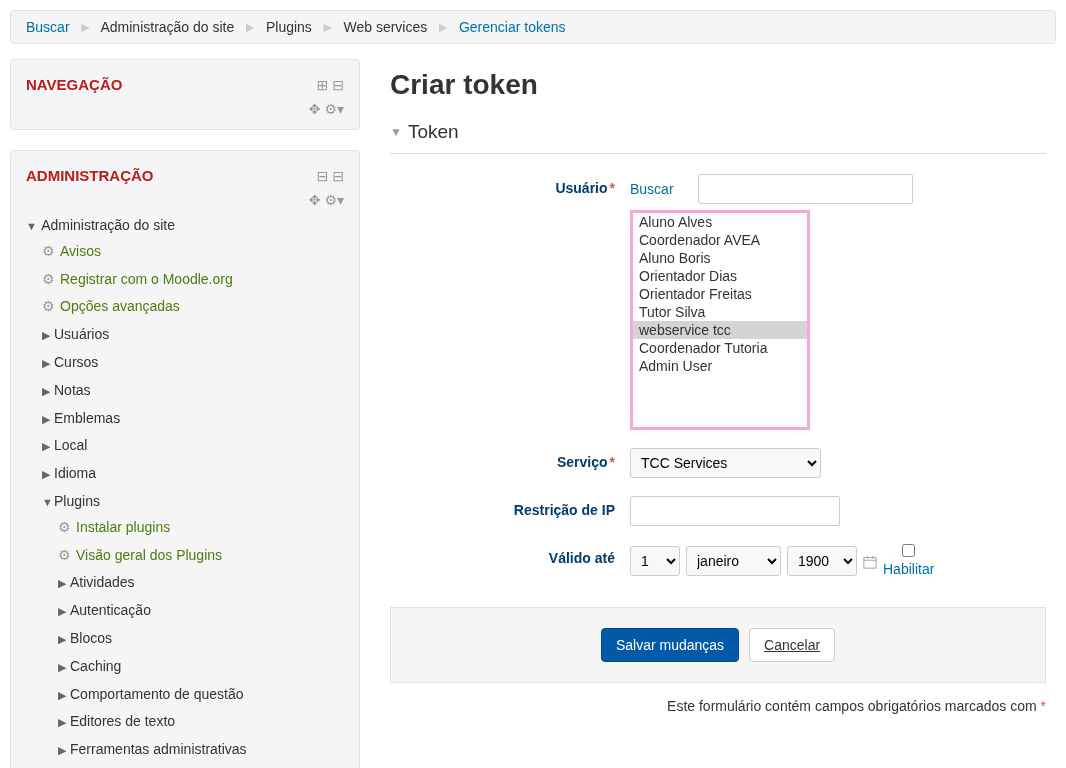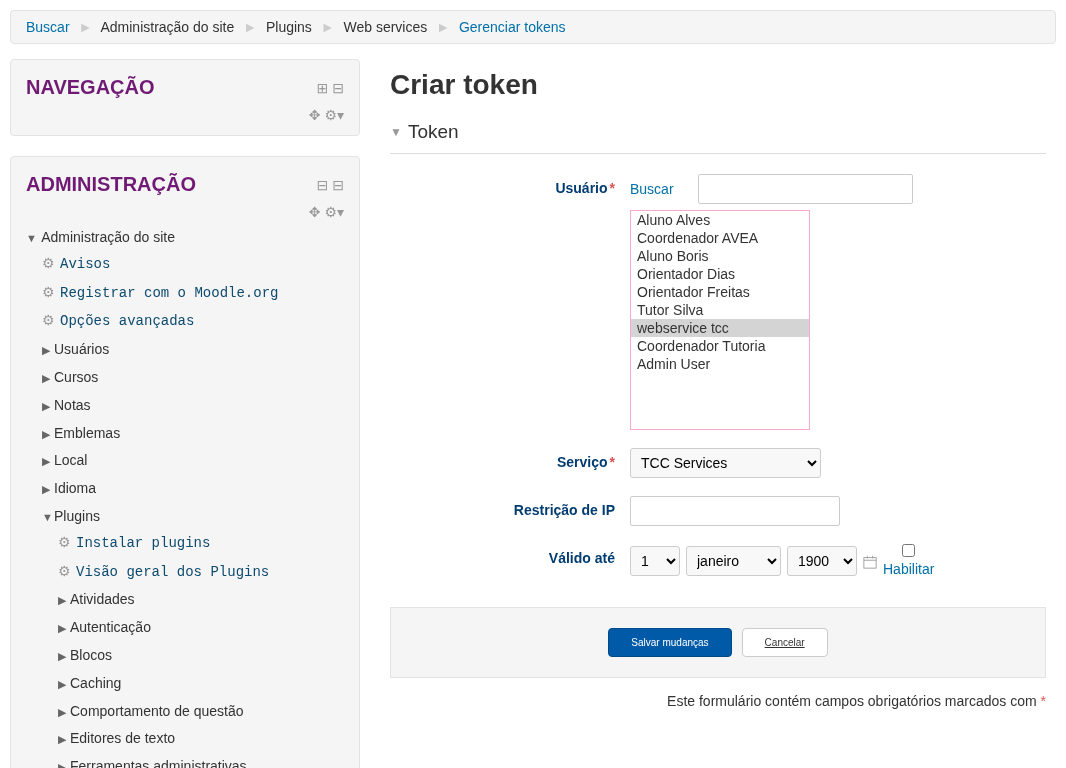--- a/index.html
+++ b/index.html
@@ -10,66 +10,66 @@
     .breadcrumb-item a { color: #0070a8; text-decoration: none; }
     .breadcrumb-item.active { color: #333; }
     .breadcrumb-sep { color: #ccc; margin: 0 5px; }
     
     .layout { display: flex; }
     .sidebar { width: 370px; padding: 0 10px; }
     .main { flex: 1; padding: 0 20px; }
     
     .block { background: #f5f5f5; border: 1px solid #e3e3e3; border-radius: 4px; margin-bottom: 20px; padding: 8px 0; }
     .block-header { padding: 8px 15px; display: flex; justify-content: space-between; align-items: center; }
-    .block-header h2 { font-size: 20px; font-weight: bold; color: #701a75; }
+    .block-header h2 { font-size: 15px; font-weight: bold; color: #b91c1c; }
     .block-controls { display: flex; gap: 4px; color: #999; }
     .block-controls-row { text-align: right; padding: 0 15px 4px 15px; color: #999; }
     .block-body { padding: 0 15px; }
     
     .tree { list-style: none; }
     .tree li { padding: 2px 0; line-height: 1.7; }
     .tree ul { list-style: none; padding-left: 16px; }
     .tree .toggle { display: inline-block; width: 12px; color: #666; font-size: 11px; cursor: pointer; vertical-align: middle; }
     .tree .gear { color: #999; margin-right: 4px; display: inline-block; width: 14px; }
-    .tree a { color: #0c4a6e; text-decoration: none; font-family: Liberation Mono, monospace; }
+    .tree a { color: #4d7c0f; text-decoration: none; }
     .tree .label { color: #333; }
     
     h1 { font-size: 28px; font-weight: bold; margin: 10px 0 20px 0; }
     
     .fieldset-header { display: flex; align-items: center; cursor: pointer; margin-bottom: 10px; }
     .fieldset-header .caret { color: #999; margin-right: 6px; font-size: 12px; }
     .fieldset-header .legend { font-size: 19px; color: #333; }
     
     hr.sep { border: 0; border-top: 1px solid #ddd; margin: 10px 0 20px 0; }
     
     .form-row { display: flex; margin-bottom: 18px; align-items: flex-start; }
     .form-label { width: 240px; text-align: right; padding-right: 15px; padding-top: 6px; color: #003c71; font-weight: bold; }
     .form-label .req { color: #d9534f; margin-left: 2px; }
     .form-input { flex: 1; }
     
     .search-inline { display: flex; align-items: center; gap: 24px; margin-bottom: 6px; }
     .search-inline label { color: #0070a8; }
     input[type="text"] { border: 1px solid #ccc; border-radius: 2px; padding: 6px 8px; font-size: 14px; }
     .search-inline input { width: 215px; }
     
-    .user-select { width: 180px; height: 220px; border: 1px solid #f9a8d4; overflow-y: scroll; background: #fff; }
+    .user-select { width: 180px; height: 220px; border: 3px solid #f9a8d4; overflow-y: scroll; background: #fff; }
     .user-select div { padding: 1px 6px; cursor: default; color: #333; }
     .user-select div.selected { background: #d4d4d4; }
     
     select { border: 1px solid #ccc; background: #f8f8f8; padding: 5px 6px; font-size: 14px; border-radius: 3px; }
     .service-select { width: 191px; }
     .ip-input { width: 210px; }
     
     .date-row { display: flex; align-items: center; gap: 6px; }
     .date-row select { }
     .cal-icon { color: #999; }
     .enable-label { color: #0070a8; display: flex; align-items: center; gap: 4px; flex-direction: column; }
     
     .action-bar { background: #f5f5f5; border: 1px solid #e3e3e3; padding: 20px; margin-top: 30px; display: flex; justify-content: center; gap: 10px; }
-    .btn { border-radius: 4px; padding: 8px 22px; font-size: 10px; cursor: pointer; }
+    .btn { border-radius: 4px; padding: 8px 14px; font-size: 14px; cursor: pointer; }
     .btn-primary { background: #005aa8; color: #fff; border: 1px solid #004a8a; }
     .btn-default { background: #fff; color: #333; border: 1px solid #ccc; text-decoration: underline; }
     
     .required-note { text-align: right; margin-top: 15px; color: #333; }
     .required-note .req { color: #d9534f; }
     
     svg.icon { width: 14px; height: 14px; vertical-align: middle; }
   </style>
 </head>
 <body>

